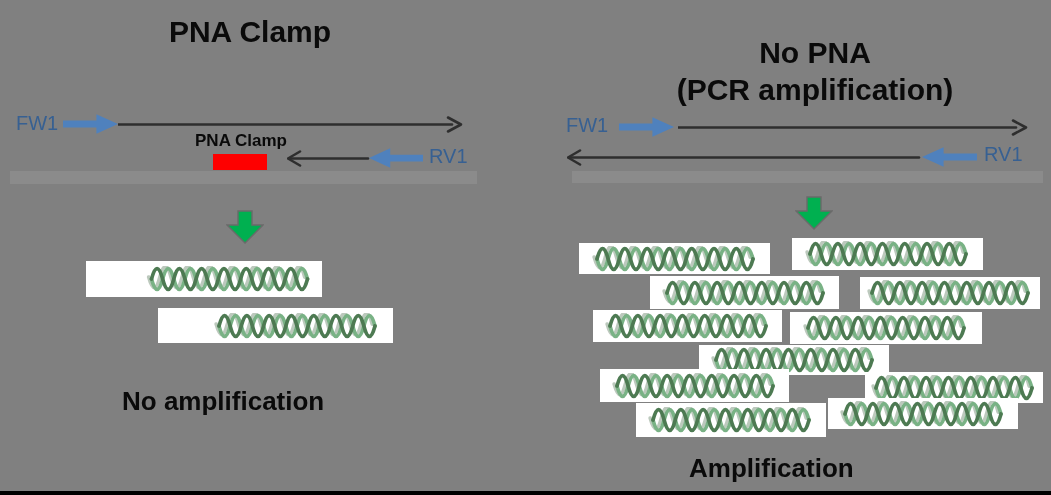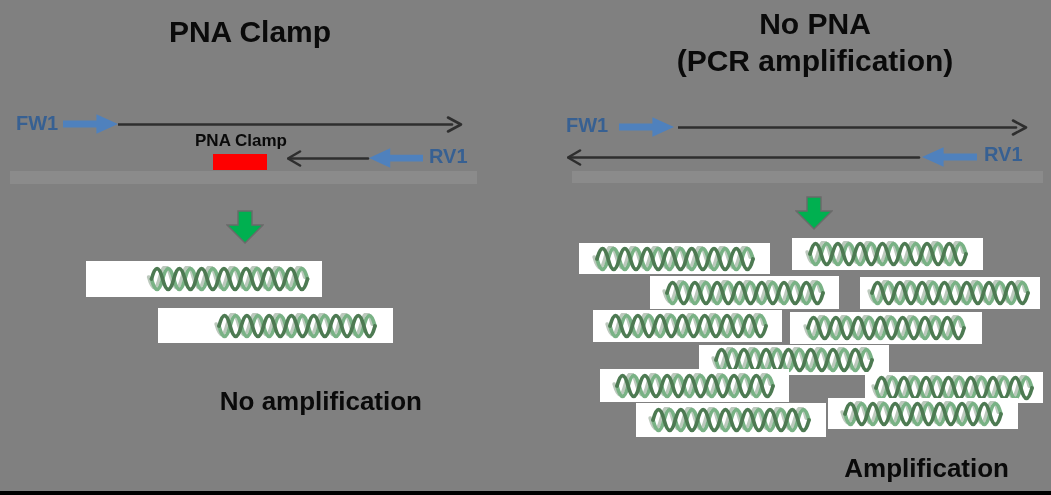--- a/index.html
+++ b/index.html
@@ -9,27 +9,27 @@
     font-family:"Liberation Sans", sans-serif;
     padding-left:40px;
     -webkit-font-smoothing:antialiased;
   }
   .abs{position:absolute;}
   .title{
     width:380px; text-align:center; color:#0a0a0a;
     font-size:30px; font-weight:bold; line-height:37px; letter-spacing:0;
   }
   .primer-label{
-    color:#376092; font-size:20px; font-weight:bold; line-height:22px;
+    color:#376092; font-size:20px; font-weight:normal; line-height:22px;
   }
   .small-label{
     color:#0a0a0a; font-size:17px; font-weight:600; text-align:center; line-height:19px;
   }
   .result-label{
-    width:300px; text-align:right; color:#0a0a0a;
+    width:300px; text-align:left; color:#0a0a0a;
     font-size:26px; font-weight:600; line-height:28px;
   }
   .pna-block{background:#fe0000;}
   .band{background:#8b8b8b;}
   .dna-box{
     background:#ffffff; display:flex; align-items:center;
     justify-content:center; box-sizing:border-box;
   }
   .dna-box.trunc{justify-content:flex-end;}
   .bottom-bar{background:#000000;}
@@ -102,21 +102,21 @@
     <div class="abs dna-box trunc" style="left:158px; top:308px; width:235px; height:35px; padding-right:10px;">
       <svg width="172" height="26">
           <use href="#helix"></use>
         </svg>
     </div>
 
     <div class="abs result-label" style="left:122px; top:387px;">No amplification</div>
   </div>
 
   <div>
-    <div class="abs title" style="left:625px; top:5px;text-align:center;">
+    <div class="abs title" style="left:625px; top:34px;text-align:center;">
       <div>No PNA</div>
       <div>(PCR amplification)</div>
     </div>
 
     <div class="abs primer-label" style="left:566px; top:114px;">FW1</div>
     <svg class="abs" style="left:619px; top:116px;" width="55" height="22">
         <use href="#arrow-right-blue"></use>
       </svg>
     <svg class="abs" style="left:678px; top:117px;" width="351" height="21">
       <line class="stroke-line" x1="0" y1="10.5" x2="338" y2="10.5"></line>
@@ -187,17 +187,17 @@
       <svg width="170" height="26">
           <use href="#helix"></use>
         </svg>
       </div>
     <div class="abs dna-box" style="left:636px; top:403px; width:190px; height:34px;">
       <svg width="170" height="26">
           <use href="#helix"></use>
         </svg>
       </div>
 
-    <div class="abs result-label" style="left:709px; top:454px;">Amplification</div>
+    <div class="abs result-label" style="left:689px; top:454px;">Amplification</div>
   </div>
 
   <div class="abs bottom-bar" style="left:0; top:491px; width:1051px; height:4px;"></div>
 </div>
 
 </body></html>

